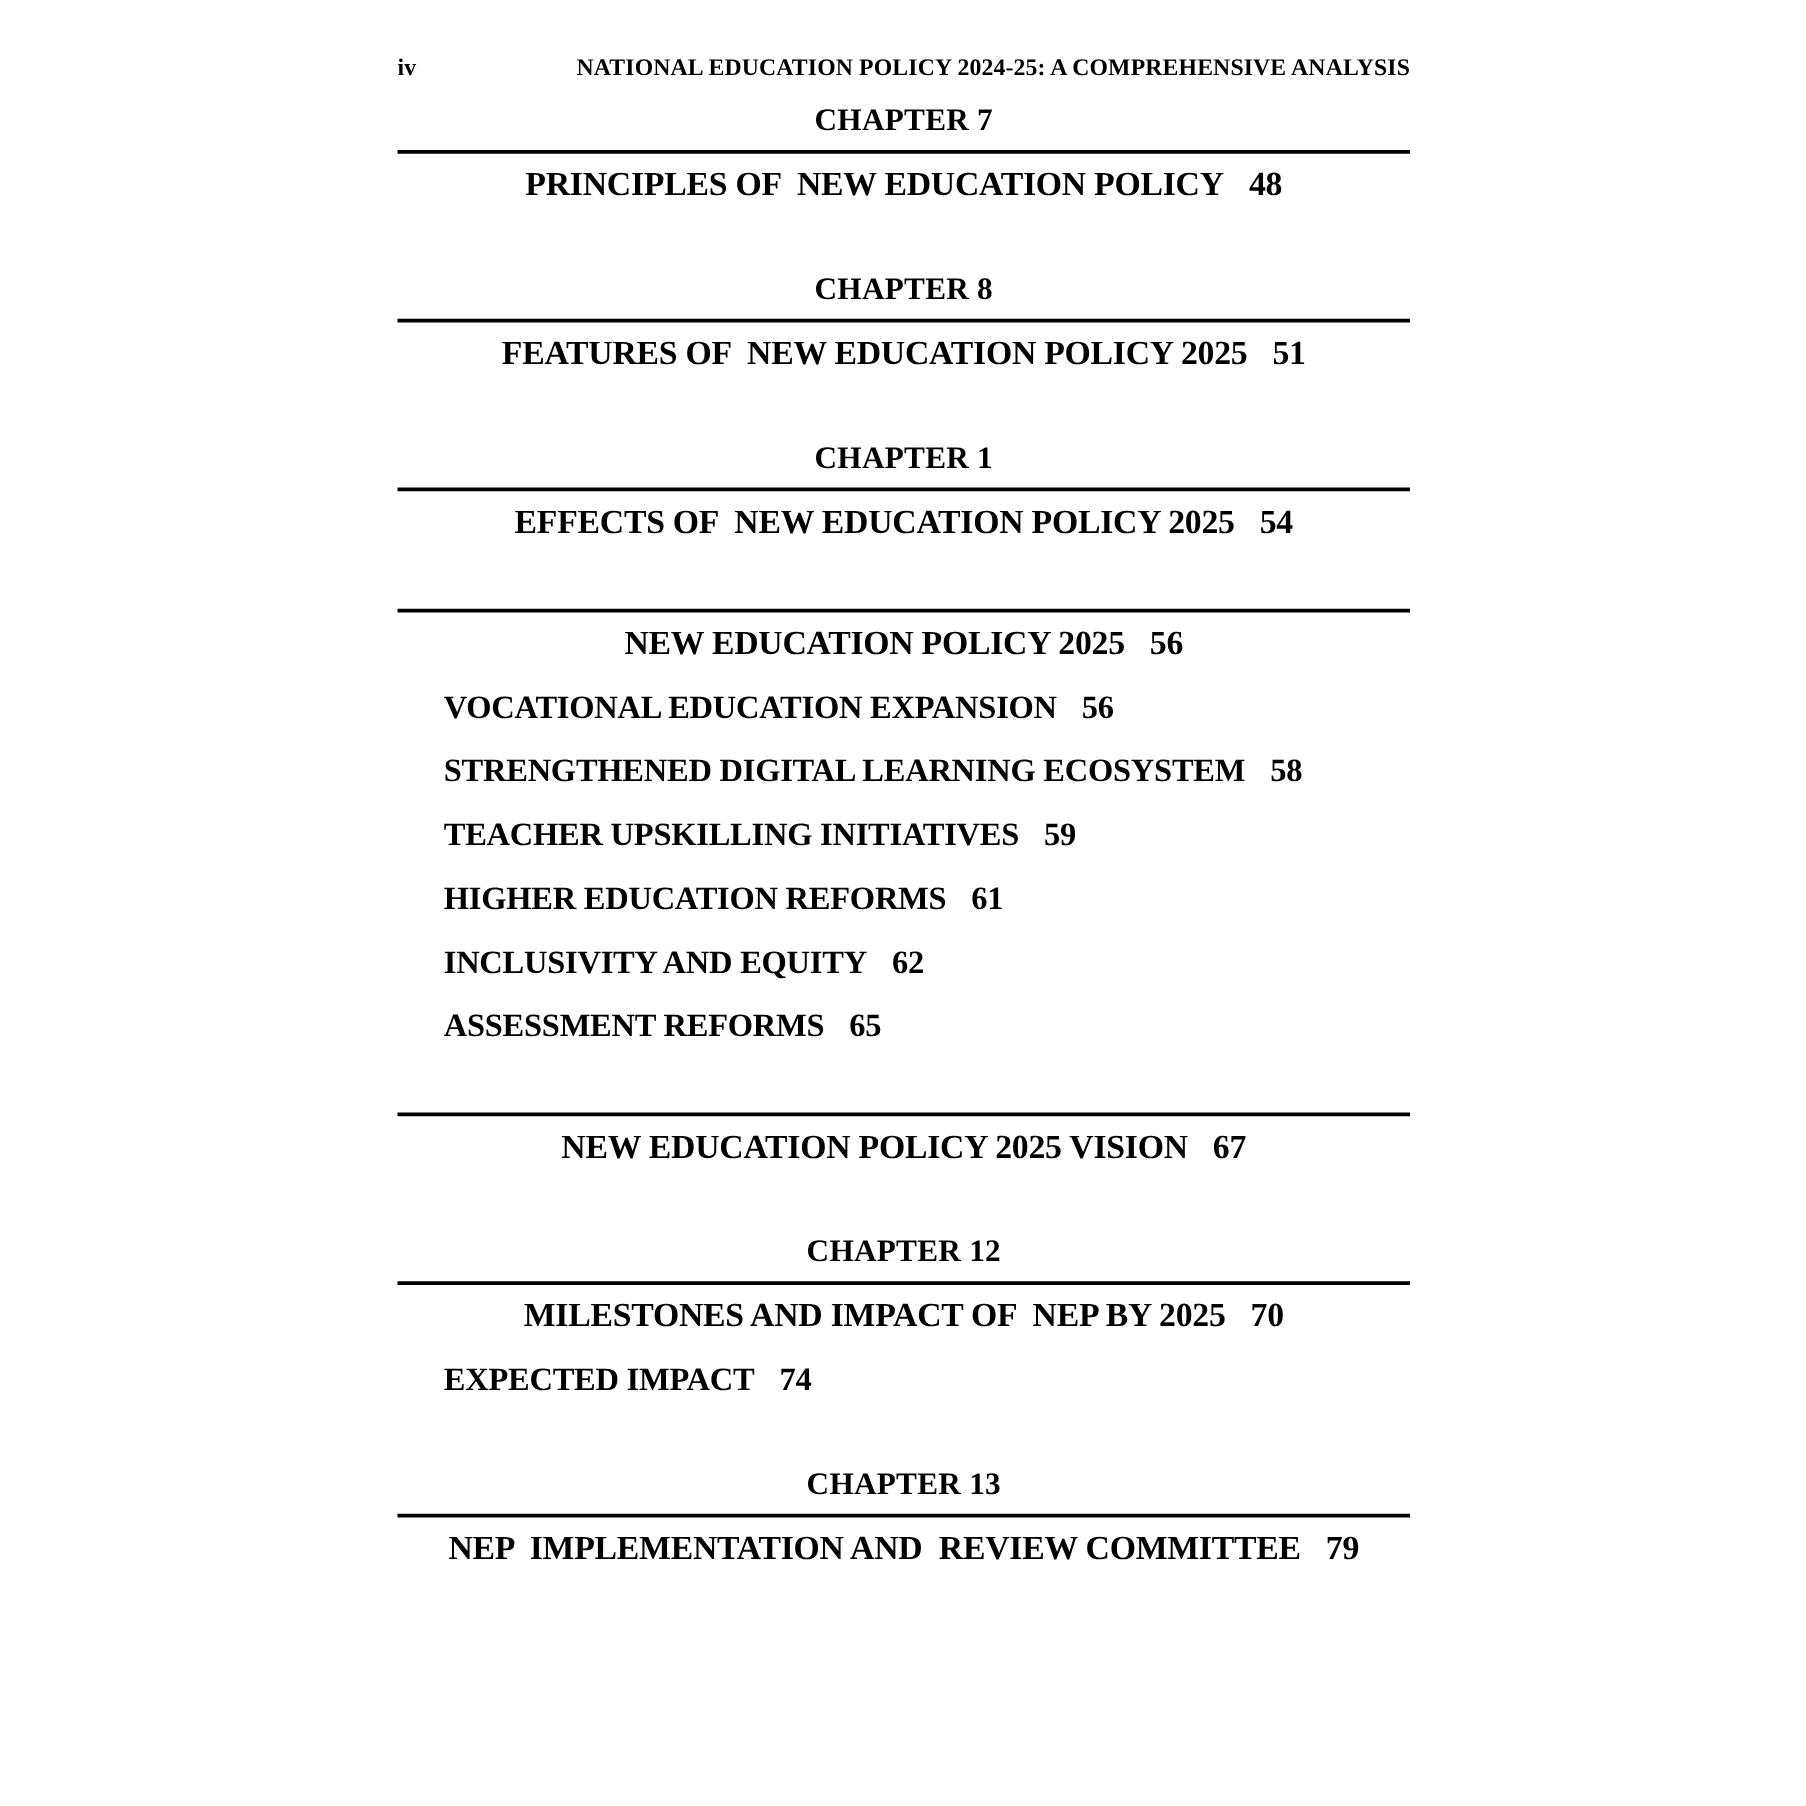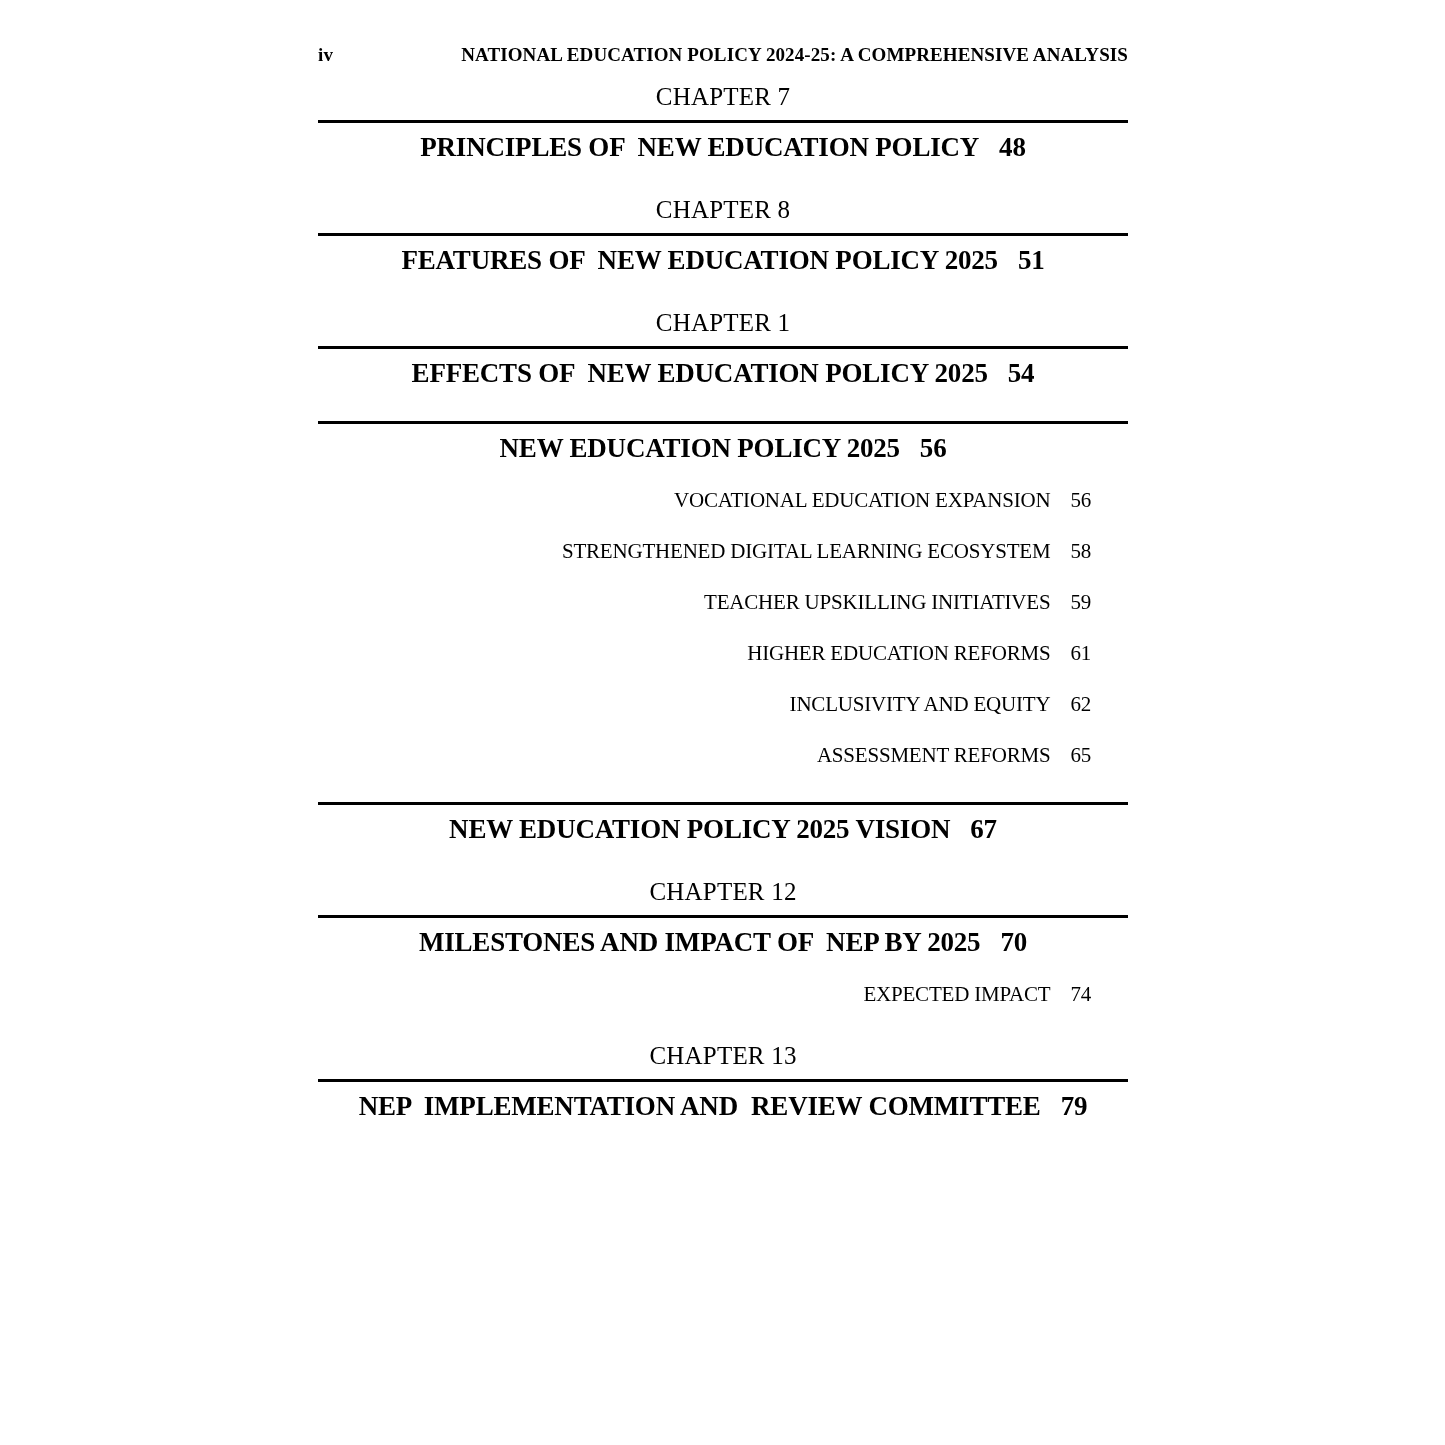--- a/index.html
+++ b/index.html
@@ -23,26 +23,26 @@
   }
   .doc-header {
     display: flex;
     justify-content: space-between;
     align-items: baseline;
     font-weight: 700;
     font-size: 19px;
     line-height: 22px;
     letter-spacing: 0.1px;
   }
-  .chapter-block { margin-top: 32px; }
+  .chapter-block { margin-top: 54px; }
   .chapter-block.first { margin-top: 16px; }
   .chapter-label {
     margin: 0;
     text-align: center;
-    font-weight: 400;
+    font-weight: 700;
     font-size: 25px;
     line-height: 30px;
     letter-spacing: 0.2px;
   }
   .rule {
     border: 0;
     border-top: 3px solid #000000;
     margin: 8px 0 0 0;
     width: 100%;
   }
@@ -53,26 +53,26 @@
     margin-top: 8px;
     font-weight: 700;
     font-size: 27px;
     line-height: 32px;
     letter-spacing: -0.2px;
     white-space: pre-wrap;
   }
   .title-row .chapter-page { padding-left: 20px; }
   .sub-row {
     display: flex;
-    justify-content: flex-end;
+    justify-content: flex-start;
     align-items: baseline;
     margin-top: 21px;
     padding: 0 37px;
-    font-weight: 400;
-    font-size: 21px;
+    font-weight: 700;
+    font-size: 26px;
     line-height: 30px;
     letter-spacing: -0.2px;
     white-space: pre-wrap;
   }
   .sub-row .sub-page { padding-left: 20px; }
 </style>
 </head>
 <body>
 
 <div class="page">

